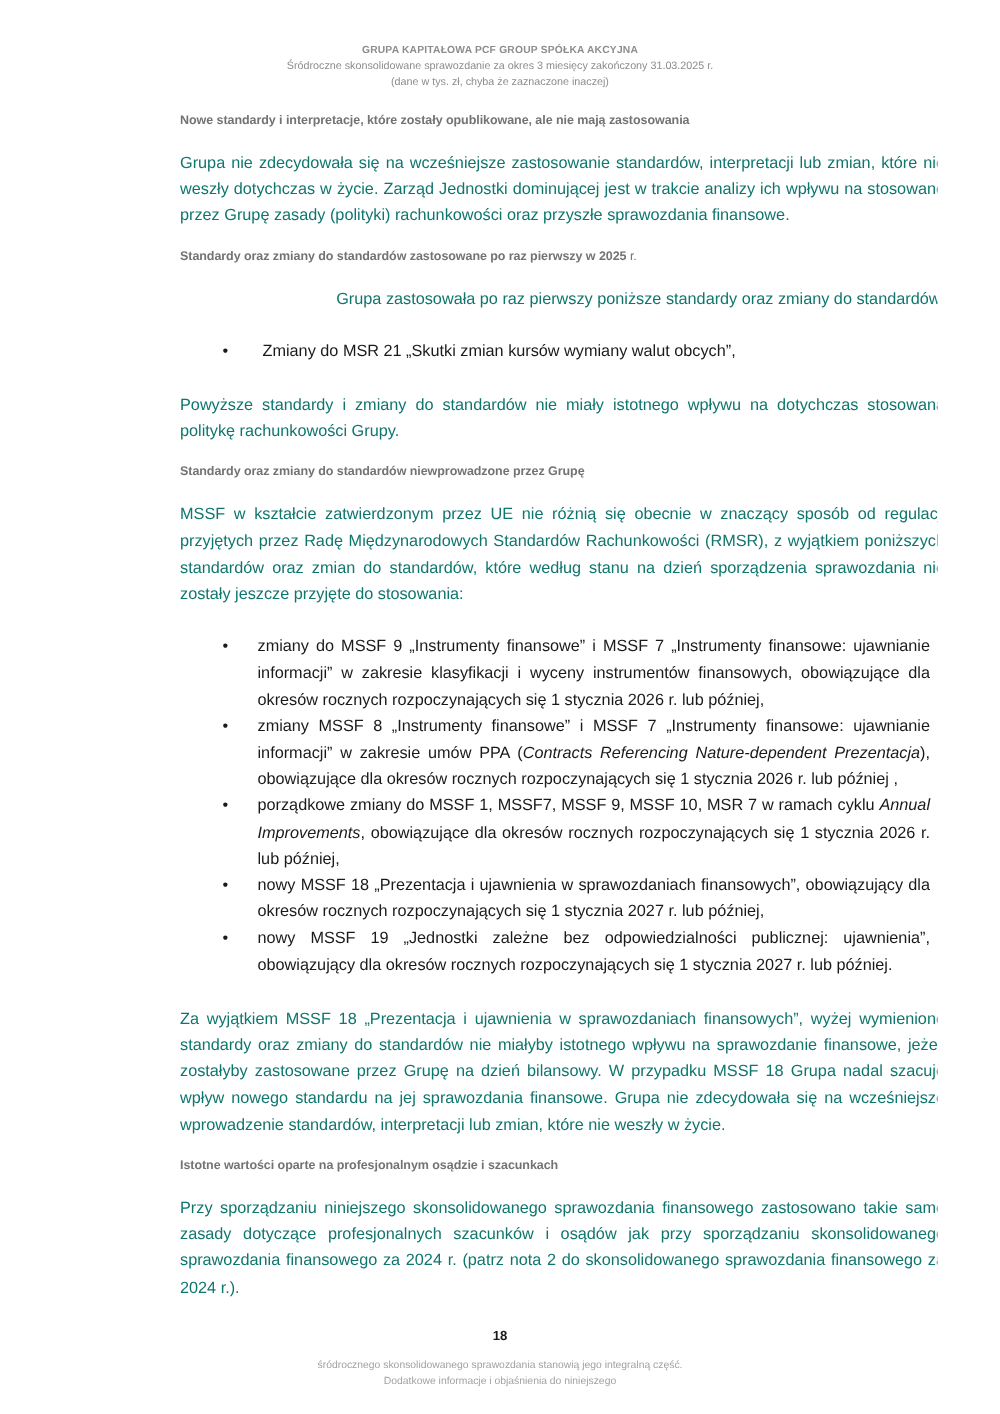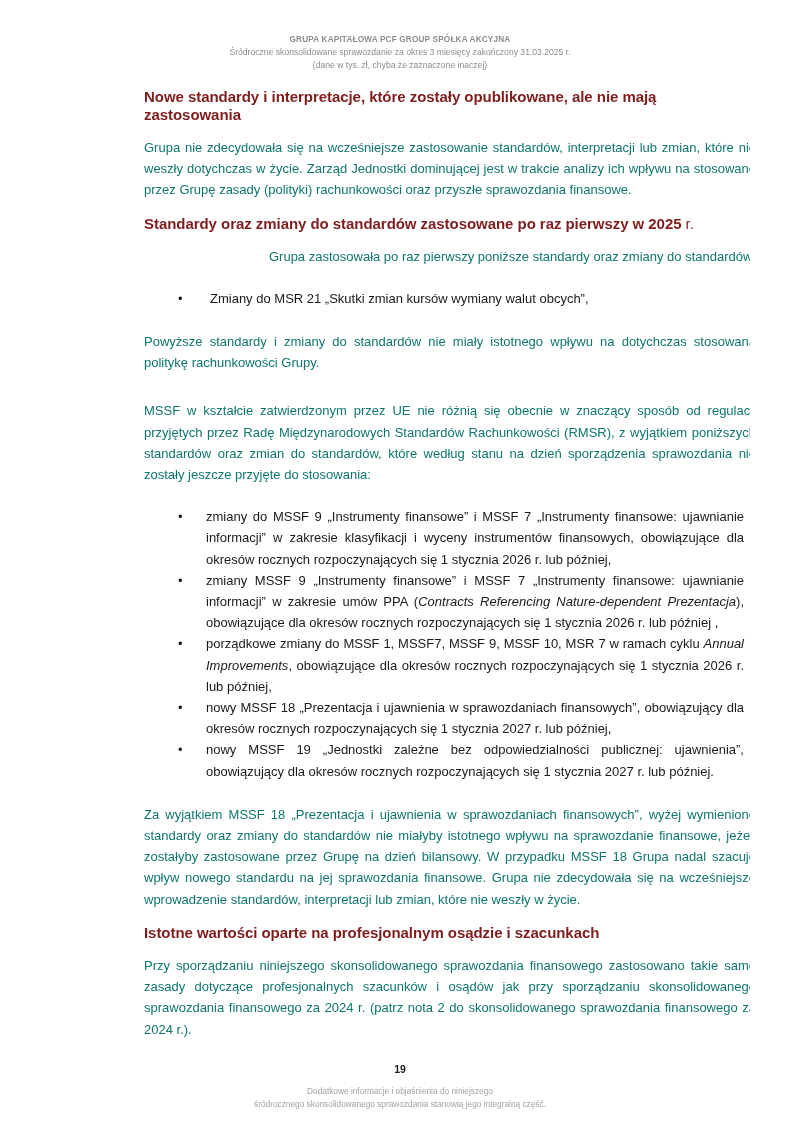--- a/index.html
+++ b/index.html
@@ -50,26 +50,26 @@
 
   
   .content {
     position: absolute;
     top: 88px;
     left: 94px;
     width: 612px;
   }
 
   h2.section-heading {
-    font-size: 15px;
+    font-size: 10px;
     font-weight: bold;
     line-height: 18px;
     margin: 0;
     padding: 0;
-    color: #7f1d1d;
+    color: #737373;
     letter-spacing: -0.05px;
   }
   h2.section-heading .reg {
     font-weight: normal;
   }
 
   p.body-par {
     font-size: 13px;
     line-height: 21.2px;
     margin: 0;
@@ -168,30 +168,31 @@
     <ul class="bullets">
       <li class="lead-indent">
         <span>Zmiany do MSR 21 „Skutki zmian kursów wymiany walut obcych”,</span>
       </li>
     </ul>
     <div class="sp-list-after"></div>
     <p class="body-par">Powyższe standardy i zmiany do standardów nie miały istotnego wpływu na dotychczas stosowaną politykę rachunkowości Grupy.</p>
 
     <div class="sp-before-head"></div>
 
+    <h2 class="section-heading">Standardy oraz zmiany do standardów niewprowadzone przez Grupę</h2>
     <div class="sp-head-after"></div>
     <p class="body-par">MSSF w kształcie zatwierdzonym przez UE nie różnią się obecnie w znaczący sposób od regulacji przyjętych przez Radę Międzynarodowych Standardów Rachunkowości (RMSR), z wyjątkiem poniższych standardów oraz zmian do standardów, które według stanu na dzień sporządzenia sprawozdania nie zostały jeszcze przyjęte do stosowania:</p>
     <div class="sp-list-before"></div>
 
     <ul class="bullets">
       <li>
         <span>zmiany do MSSF 9 „Instrumenty finansowe” i MSSF 7 „Instrumenty finansowe: ujawnianie informacji” w zakresie klasyfikacji i wyceny instrumentów finansowych, obowiązujące dla okresów rocznych rozpoczynających się 1 stycznia 2026 r. lub później,</span><span class="it"></span><span></span>
       </li>
       <li>
-        <span>zmiany MSSF 9 „Instrumenty finansowe” i MSSF 7 „Instrumenty finansowe: ujawnianie informacji” w zakresie umów PPA (</span><span class="it">Contracts Referencing Nature-dependent Prezentacja</span><span>), obowiązujące dla okresów rocznych rozpoczynających się 1 stycznia 2026 r. lub później ,</span>
+        <span>zmiany MSSF 8 „Instrumenty finansowe” i MSSF 7 „Instrumenty finansowe: ujawnianie informacji” w zakresie umów PPA (</span><span class="it">Contracts Referencing Nature-dependent Prezentacja</span><span>), obowiązujące dla okresów rocznych rozpoczynających się 1 stycznia 2026 r. lub później ,</span>
       </li>
       <li>
         <span>porządkowe zmiany do MSSF 1, MSSF7, MSSF 9, MSSF 10, MSR 7 w ramach cyklu </span><span class="it">Annual Improvements</span><span>, obowiązujące dla okresów rocznych rozpoczynających się 1 stycznia 2026 r. lub później,</span>
       </li>
       <li>
         <span>nowy MSSF 18 „Prezentacja i ujawnienia w sprawozdaniach finansowych”, obowiązujący dla okresów rocznych rozpoczynających się 1 stycznia 2027 r. lub później,</span><span class="it"></span><span></span>
       </li>
       <li>
         <span>nowy MSSF 19 „Jednostki zależne bez odpowiedzialności publicznej: ujawnienia”, obowiązujący dla okresów rocznych rozpoczynających się 1 stycznia 2027 r. lub później.</span><span class="it"></span><span></span>
       </li>
@@ -201,20 +202,20 @@
     <p class="body-par">Za wyjątkiem MSSF 18 „Prezentacja i ujawnienia w sprawozdaniach finansowych”, wyżej wymienione standardy oraz zmiany do standardów nie miałyby istotnego wpływu na sprawozdanie finansowe, jeżeli zostałyby zastosowane przez Grupę na dzień bilansowy. W przypadku MSSF 18 Grupa nadal szacuje wpływ nowego standardu na jej sprawozdania finansowe. Grupa nie zdecydowała się na wcześniejsze wprowadzenie standardów, interpretacji lub zmian, które nie weszły w życie.</p>
 
     <div class="sp-before-head"></div>
 
     <h2 class="section-heading">Istotne wartości oparte na profesjonalnym osądzie i szacunkach</h2>
     <div class="sp-head-after"></div>
     <p class="body-par">Przy sporządzaniu niniejszego skonsolidowanego sprawozdania finansowego zastosowano takie same zasady dotyczące profesjonalnych szacunków i osądów jak przy sporządzaniu skonsolidowanego sprawozdania finansowego za 2024 r. (patrz nota 2 do skonsolidowanego sprawozdania finansowego za 2024 r.).</p>
 
   </div>
 
-  <div class="page-number">19</div>
+  <div class="page-number">18</div>
 
   <div class="doc-footer">
+    <div>śródrocznego skonsolidowanego sprawozdania  stanowią jego integralną część.</div>
     <div>Dodatkowe informacje i objaśnienia do niniejszego</div>
-    <div>śródrocznego skonsolidowanego sprawozdania  stanowią jego integralną część.</div>
   </div>
 
 </div>
 
 </body></html>

